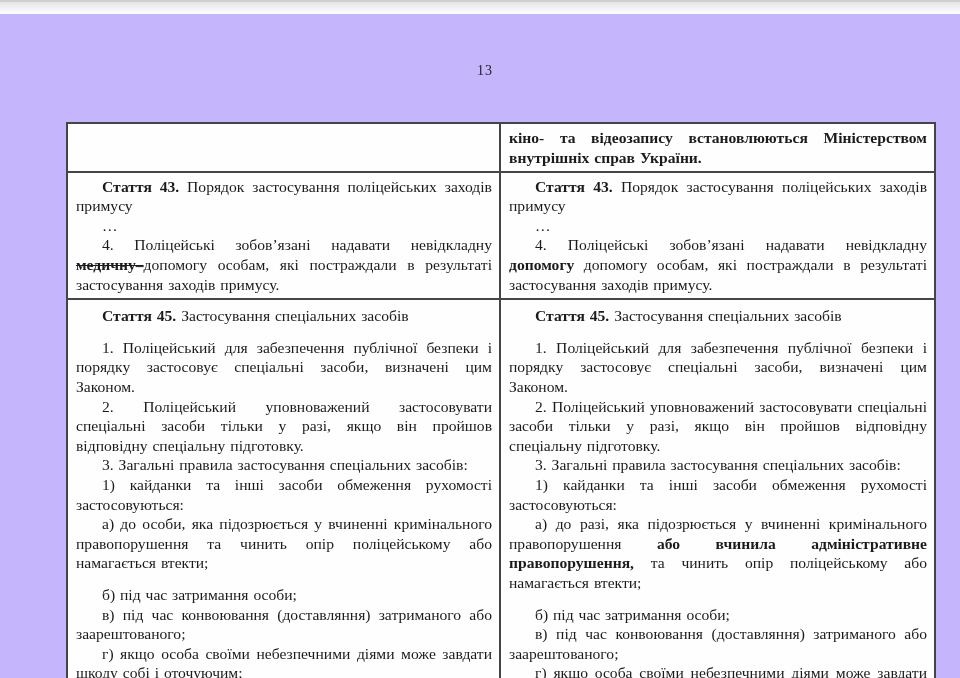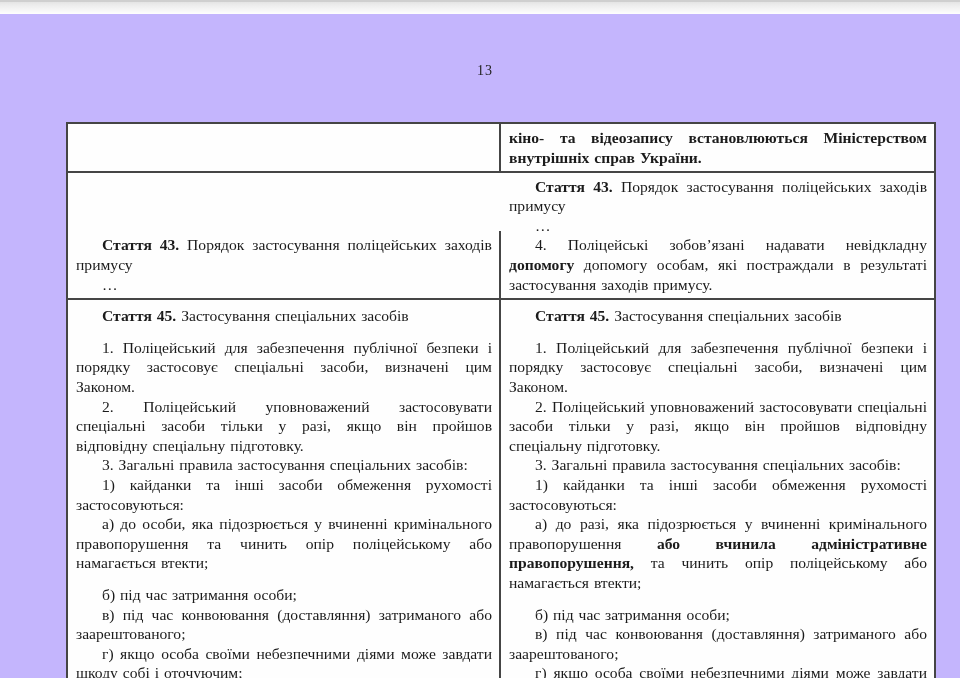--- a/index.html
+++ b/index.html
@@ -94,20 +94,21 @@
     <div class="trow row1">
       <div class="cell left"></div>
       <div class="cell right">
           <p class="para flush"><span class="b">кіно- та відеозапису встановлюються Міністерством внутрішніх справ України.</span></p>
         </div>
     </div>
     <div class="trow row2">
       <div class="cell left">
           <p class="para"><span class="b">Стаття 43.</span><span> Порядок застосування поліцейських заходів примусу</span></p>
           <p class="para"><span>…</span></p>
+          <p class="para"><span>4. Поліцейські зобов’язані надавати невідкладну </span><span class="b s">медичну–</span><span>допомогу особам, які постраждали в результаті застосування заходів примусу.</span></p>
         </div>
       <div class="cell right">
           <p class="para"><span class="b">Стаття 43.</span><span> Порядок застосування поліцейських заходів примусу</span></p>
           <p class="para"><span>…</span></p>
           <p class="para"><span>4. Поліцейські зобов’язані надавати невідкладну </span><span class="b">допомогу</span><span> допомогу особам, які постраждали в результаті застосування заходів примусу.</span></p>
         </div>
     </div>
     <div class="trow row3">
       <div class="cell left">
           <p class="para"><span class="b">Стаття 45.</span><span> Застосування спеціальних засобів</span></p>

